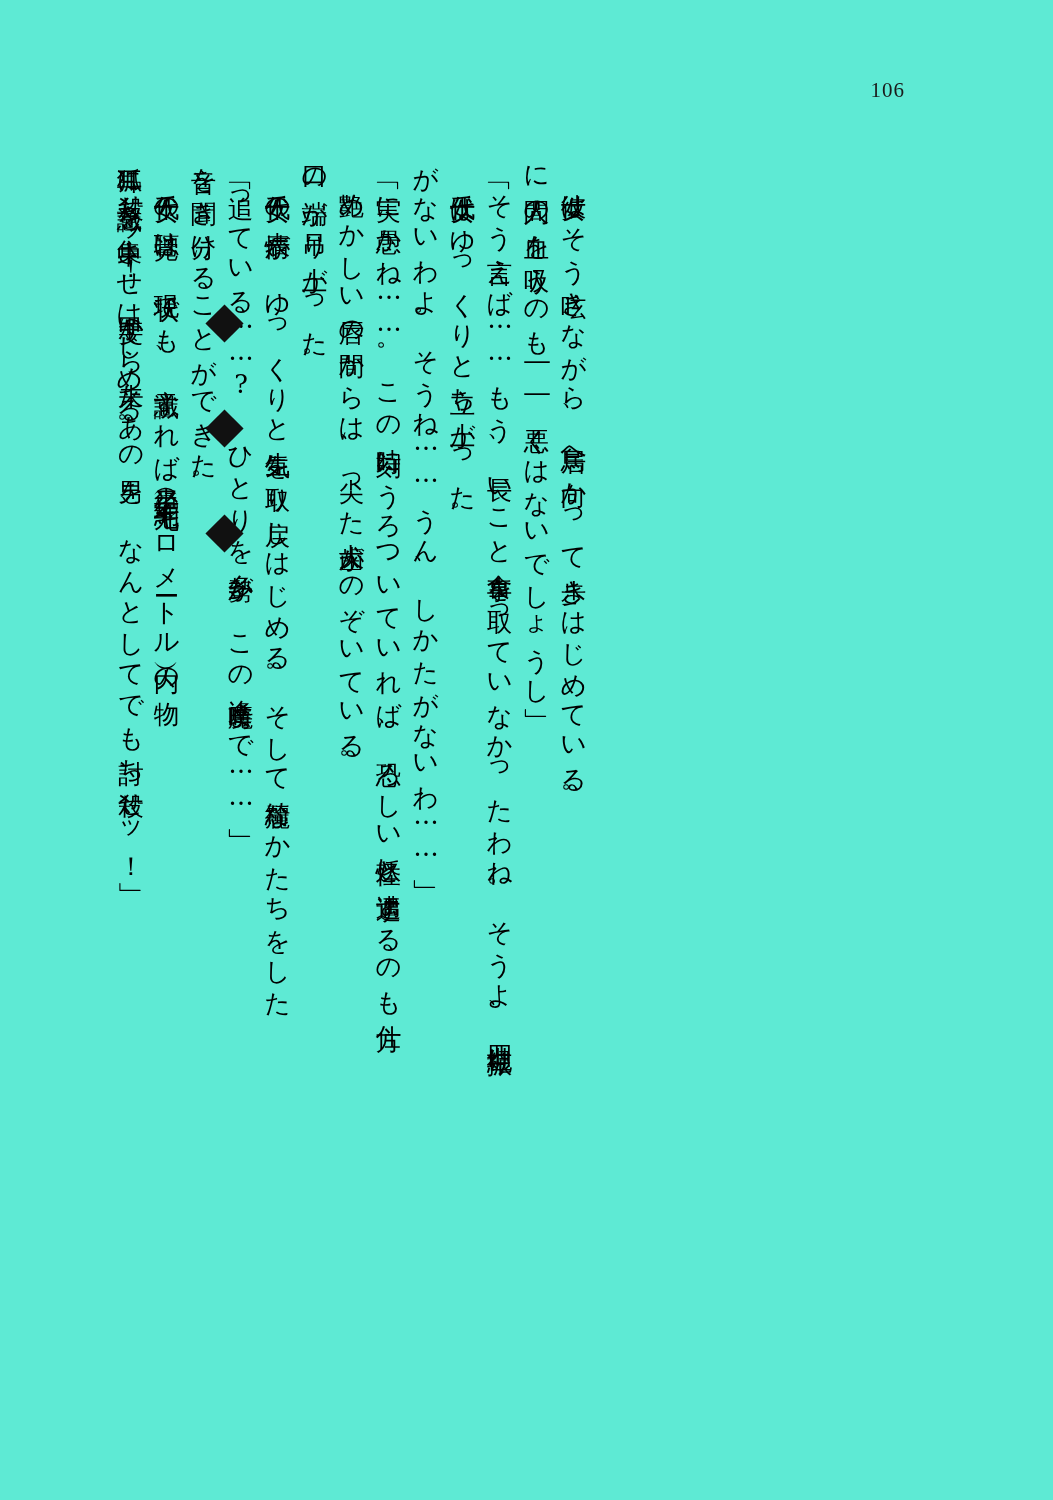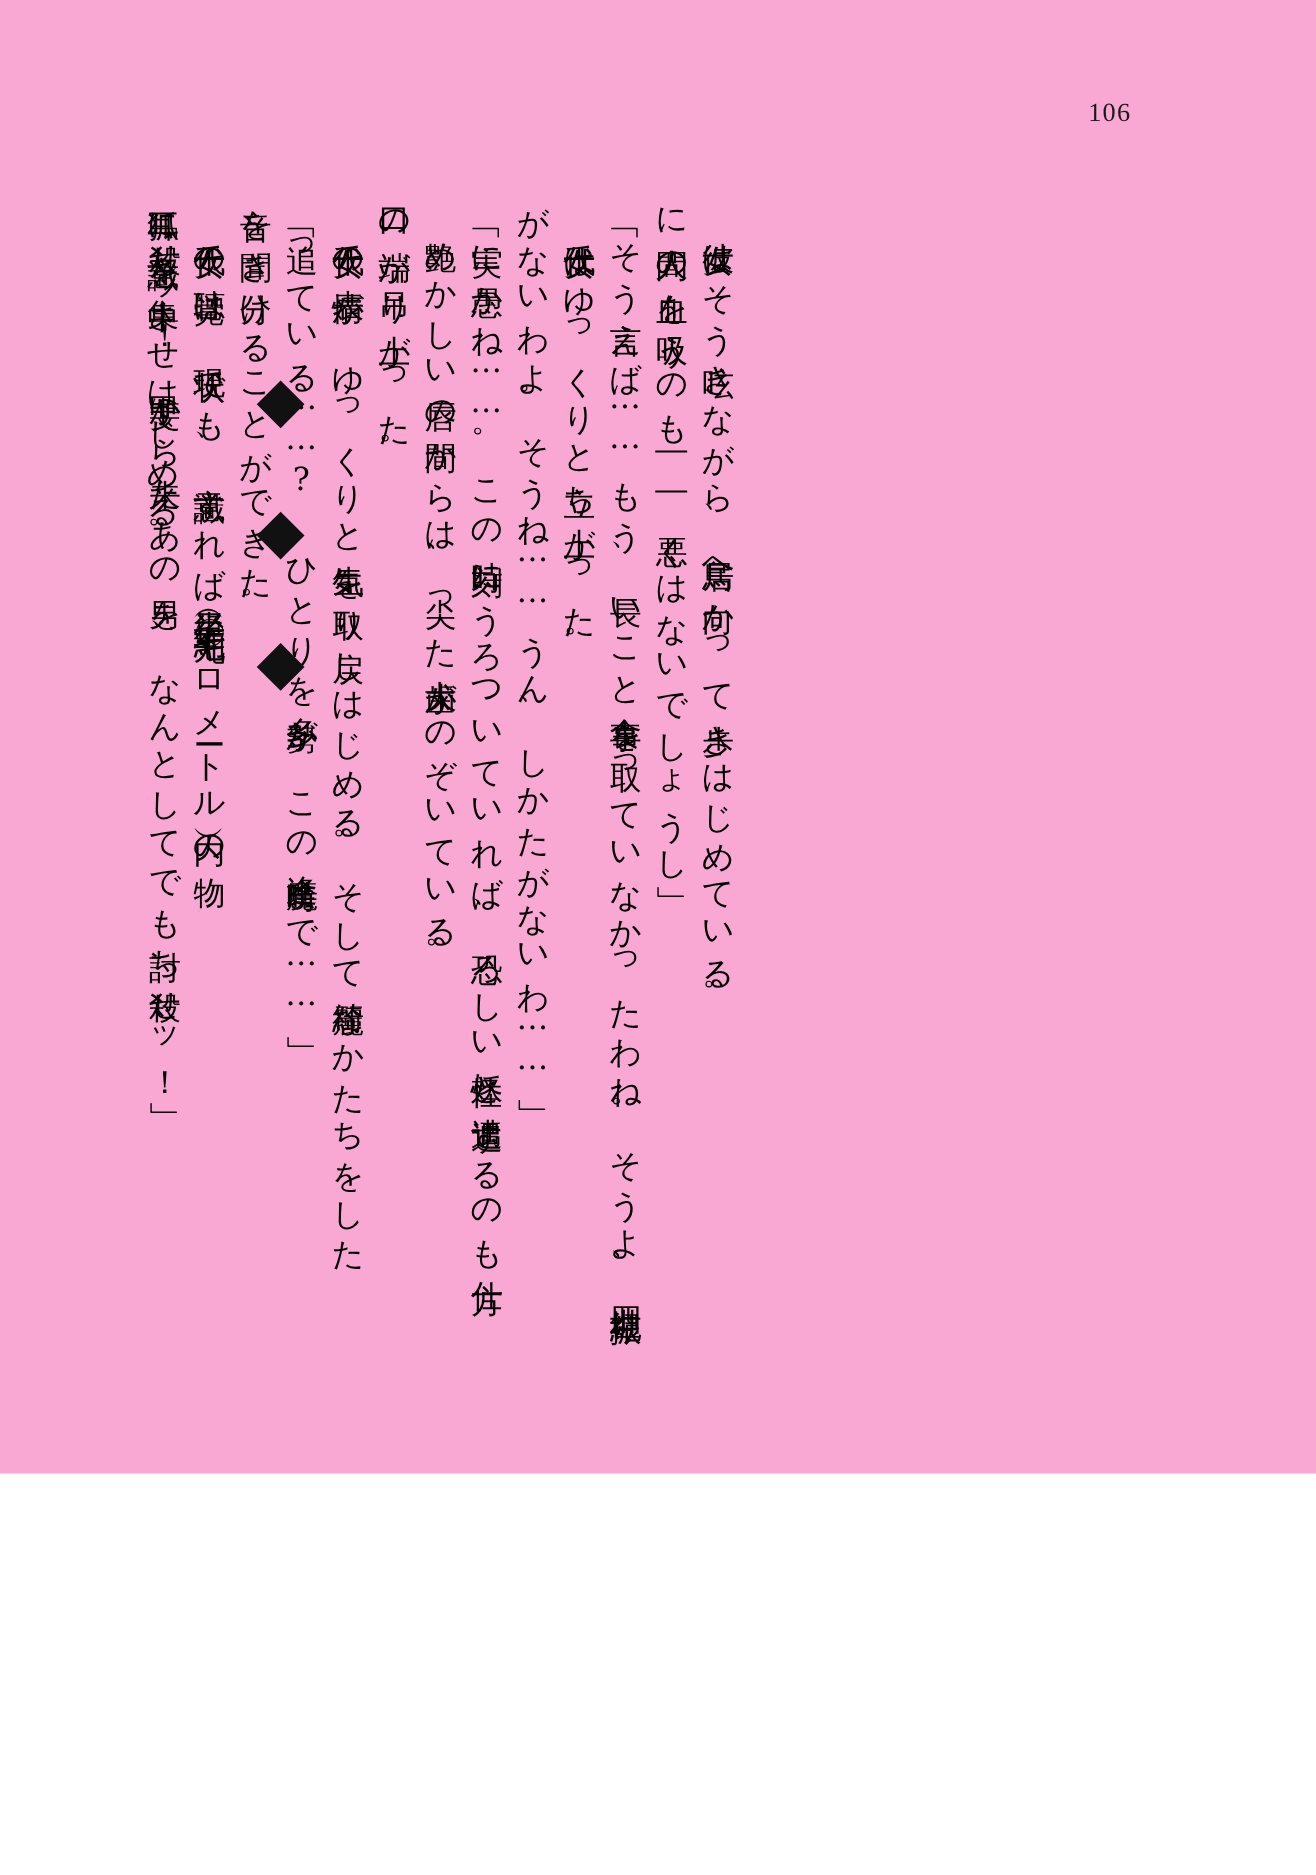--- a/index.html
+++ b/index.html
@@ -7,22 +7,22 @@
     padding: 0;
     background: #ffffff;
   }
   body {
     font-family: "Liberation Serif", "DejaVu Serif", serif;
     color: #000000;
   }
   #page {
     position: relative;
     width: 1053px;
-    height: 1179px;
-    background: #f9a8d4;
+    height: 1500px;
+    background: #5eead4;
     overflow: hidden;
   }
   
   #page-number {
     position: absolute;
     top: 78px;
     right: 148px;
     font-size: 21px;
     letter-spacing: 1px;
     color: #1a1a1a;

